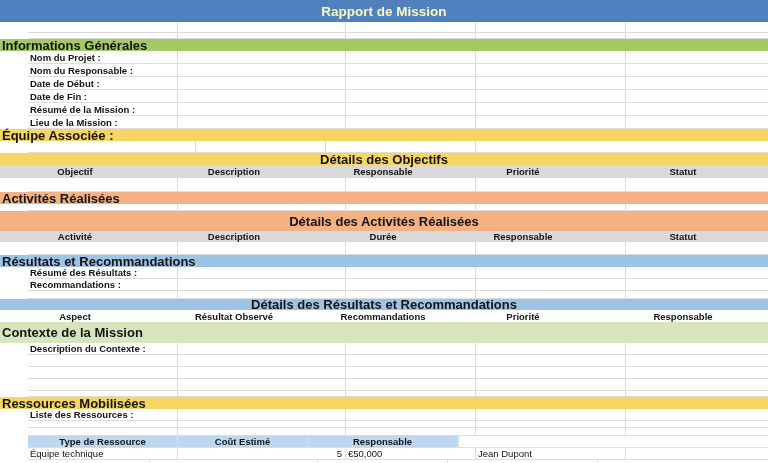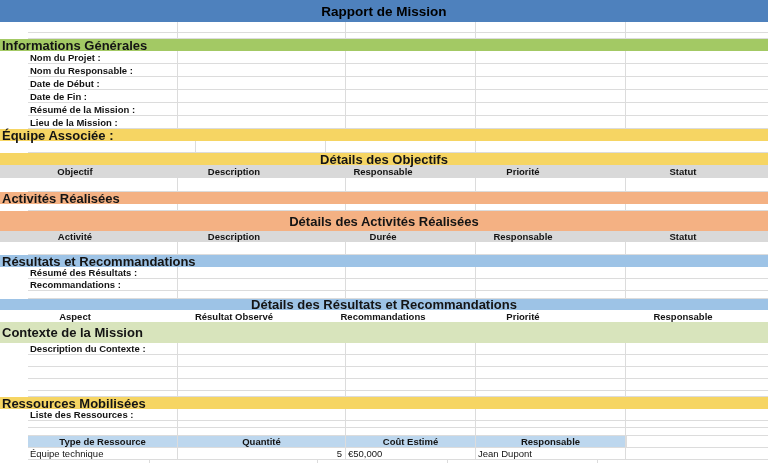--- a/index.html
+++ b/index.html
@@ -12,21 +12,21 @@
   .cell{box-sizing:border-box;height:100%;display:flex;align-items:center;overflow:hidden;}
   .w0{width:150px}.w1{width:168px}.w2{width:130px}.w3{width:150px}.w4{width:170px}
   
   .g{border-bottom:1px solid #dcdcdc;margin-left:28px;}
   .g .cell{border-right:1px solid #dcdcdc;}
   .g .cell:last-child{border-right:none;}
   
   .title-row{
     height:22px;background:var(--title-bar,#4e81bd);
     display:flex;align-items:center;justify-content:center;
-    font-weight:700;font-size:13.5px;color:#000000;
+    font-weight:700;font-size:13.5px;color:#fef9c3;
   }
   
   .sec{display:flex;align-items:center;font-weight:700;font-size:13px;padding-left:2px;}
   .sec.center{justify-content:center;padding-left:0;}
   .bg-green{background:var(--section-green,#a3c964);}
   .bg-yellow{background:var(--section-yellow,#f6d563);}
   .bg-orange{background:var(--section-orange,#f4b183);}
   .bg-blue{background:var(--section-blue,#9dc3e6);}
   .bg-palegreen{background:var(--section-palegreen,#d8e4bc);}
   
@@ -271,21 +271,20 @@
   </div>
   <div class="row g" style="height:8px">
     <div class="cell w0"></div>
       <div class="cell w1"></div>
       <div class="cell w2"></div>
       <div class="cell w3"></div>
       <div class="cell w4"></div>
   </div>
   <div class="row hdr-res g" style="height:12px">
     <div class="cell w0">Type de Ressource</div>
-    <div class="cell w1">Quantité</div>
     <div class="cell w2">Coût Estimé</div>
     <div class="cell w3">Responsable</div>
     <div class="cell w4 nofill"></div>
   </div>
   <div class="row g data" style="height:12px">
     <div class="cell w0">Équipe technique</div>
     <div class="cell w1 num">5</div>
     <div class="cell w2">€50,000</div>
     <div class="cell w3">Jean Dupont</div>
     <div class="cell w4"></div>

